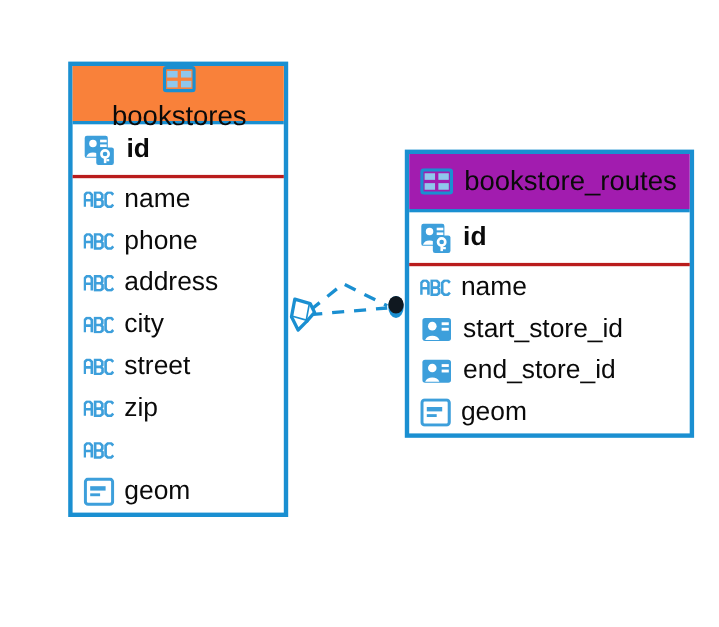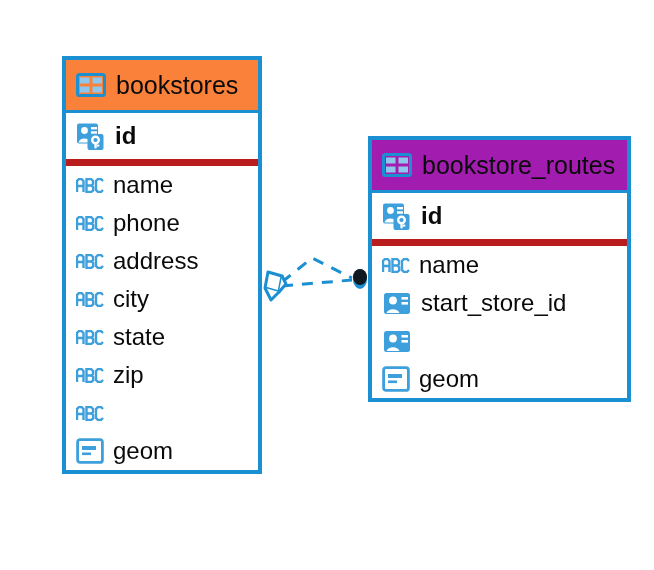--- a/index.html
+++ b/index.html
@@ -42,33 +42,33 @@
   }
 
   .entity-header {
     display: flex;
     align-items: center;
     box-sizing: border-box;
     height: 50px;
     padding: 0 8px 0 10px;
     gap: 10px;
   }
-  .entity-header.accent-orange { background: #f9813a; }
+  .entity-header.accent-orange { background: #f9813a; flex-direction: column; }
   .entity-header.accent-grey   { background: #a21caf; }
 
   .entity-title {
     font-size: 25px;
     color: #0a0a0a;
     line-height: 1;
     white-space: nowrap;
   }
 
   .pk-section {
     border-top: 3px solid #1a8fd1;
-    border-bottom: 7px solid #b91c1c;
+    border-bottom: 3px solid #b91c1c;
   }
 
   .field-row {
     display: flex;
     align-items: center;
     gap: 9px;
     height: 38px;
     padding: 0 8px 0 10px;
     box-sizing: border-box;
     white-space: nowrap;
@@ -189,21 +189,21 @@
           <path d="M27 3 L25 1 L22 1 L20 3 L20 12 L22 14 L25 14 L27 12" fill="none" stroke="#3d9fdb" stroke-width="2.4"></path>
         </svg>
         <span class="field-label">city</span>
       </div>
       <div class="field-row">
         <svg class="icon icon-abc" viewBox="0 0 28 15">
           <path d="M1 14 L1 3 L3 1 L5.5 1 L7.5 3 L7.5 14 M1 8 L7.5 8" fill="none" stroke="#3d9fdb" stroke-width="2.4"></path>
           <path d="M10.5 1 L15 1 L17 3 L17 6 L15.5 7.5 L17.2 9 L17.2 12.5 L15.2 14 L10.5 14 Z M10.5 7.5 L15.5 7.5" fill="none" stroke="#3d9fdb" stroke-width="2.4"></path>
           <path d="M27 3 L25 1 L22 1 L20 3 L20 12 L22 14 L25 14 L27 12" fill="none" stroke="#3d9fdb" stroke-width="2.4"></path>
         </svg>
-        <span class="field-label">state</span>
+        <span class="field-label">street</span>
       </div>
       <div class="field-row">
         <svg class="icon icon-abc" viewBox="0 0 28 15">
           <path d="M1 14 L1 3 L3 1 L5.5 1 L7.5 3 L7.5 14 M1 8 L7.5 8" fill="none" stroke="#3d9fdb" stroke-width="2.4"></path>
           <path d="M10.5 1 L15 1 L17 3 L17 6 L15.5 7.5 L17.2 9 L17.2 12.5 L15.2 14 L10.5 14 Z M10.5 7.5 L15.5 7.5" fill="none" stroke="#3d9fdb" stroke-width="2.4"></path>
           <path d="M27 3 L25 1 L22 1 L20 3 L20 12 L22 14 L25 14 L27 12" fill="none" stroke="#3d9fdb" stroke-width="2.4"></path>
         </svg>
         <span class="field-label">zip</span>
       </div>
       <div class="field-row">
@@ -274,20 +274,21 @@
         <span class="field-label">start_store_id</span>
       </div>
       <div class="field-row">
         <svg class="icon icon-fk" viewBox="0 0 30 30">
           <rect x="2" y="5" width="26" height="21" rx="2.5" fill="#3d9fdb"></rect>
           <circle cx="11" cy="12.5" r="3.9" fill="#ffffff"></circle>
           <path d="M 4.5 25 a 7 6 0 0 1 13 0 Z" fill="#ffffff"></path>
           <rect x="19.5" y="9" width="6.5" height="2.6" fill="#ffffff"></rect>
           <rect x="19.5" y="14" width="6.5" height="2.6" fill="#ffffff"></rect>
         </svg>
+        <span class="field-label">end_store_id</span>
       </div>
       <div class="field-row">
         <svg class="icon icon-geom" viewBox="0 0 28 26">
           <rect x="1.6" y="1.6" width="24.8" height="22.8" rx="2.5" fill="none" stroke="#3d9fdb" stroke-width="2.8"></rect>
           <rect x="6" y="8" width="14" height="4" fill="#3d9fdb"></rect>
           <rect x="6" y="14.5" width="9" height="2.6" fill="#3d9fdb"></rect>
         </svg>
         <span class="field-label">geom</span>
       </div>
     </div>

